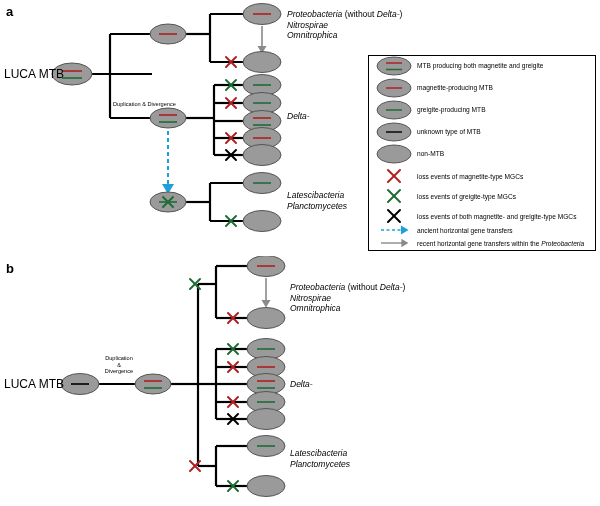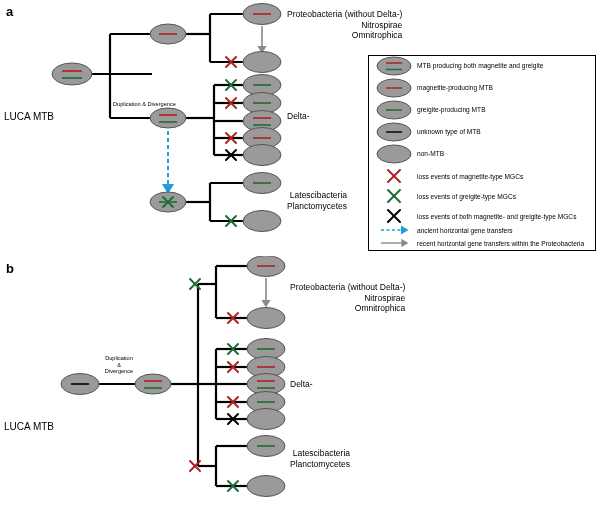--- a/index.html
+++ b/index.html
@@ -1,24 +1,24 @@
 <!DOCTYPE html>
 <html><head>
 <meta charset="utf-8">
 <style>
   html,body{margin:0;padding:0;}
   body{width:600px;height:506px;background:#ffffff;font-family:"Liberation Sans",sans-serif;position:relative;overflow:hidden;}
   .plabel{position:absolute;font-weight:bold;font-size:13px;color:#000;}
   svg{position:absolute;left:0;top:0;}
   .txt{position:absolute;font-size:8.5px;color:#000;line-height:10.5px;white-space:nowrap;}
-  .ital{text-align:right;}
+  .ital{font-style:italic;}
   .legend{position:absolute;border:1px solid #000;background:#fff;}
   .legend-row{position:absolute;font-size:6.6px;color:#000;white-space:nowrap;}
   .dd-label{position:absolute;font-size:5.6px;color:#000;text-align:center;line-height:6.6px;}
-  .luca{position:absolute;font-size:10px;color:#000;font-weight:normal;white-space:nowrap;margin-top:44px;}
+  .luca{position:absolute;font-size:12px;color:#000;font-weight:normal;white-space:nowrap;}
 </style>
 </head>
 <body>
 
 <div class="plabel" style="left:6px;top:4px;">a</div>
 
 <svg width="600" height="250" style="left:0;top:0;">
   <defs>
     <marker id="arrGray" markerWidth="6" markerHeight="6" refX="4" refY="3" orient="auto">
       <path d="M0,0 L5,3 L0,6 z" fill="#8a8a8a"></path>

